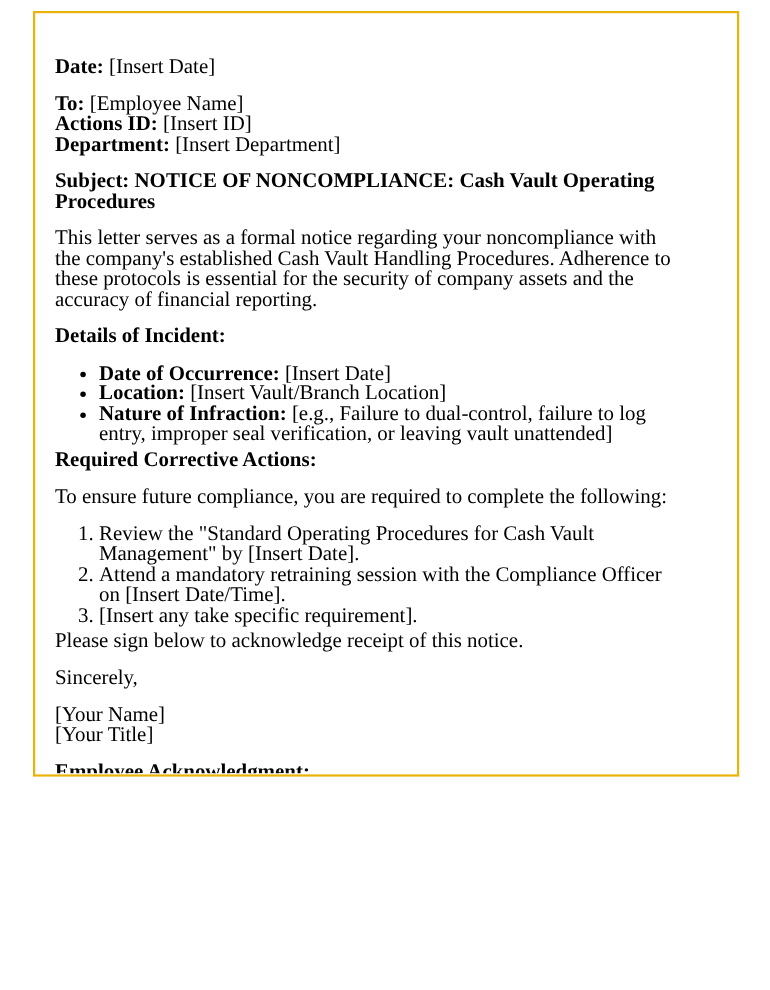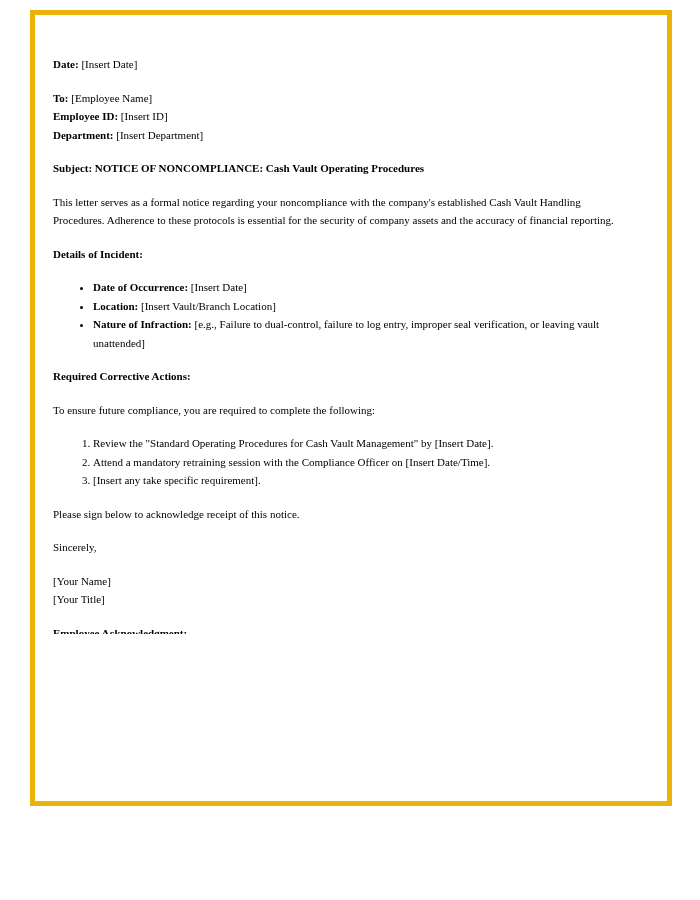--- a/index.html
+++ b/index.html
@@ -5,51 +5,51 @@
   * { margin: 0; padding: 0; box-sizing: border-box; }
   html, body {
     width: 700px; height: 900px;
     background: #ffffff;
     font-family: "Liberation Serif", serif;
     color: #000000;
   }
   .page {
     position: absolute;
     left: 30px; top: 10px;
-    width: 642px; height: 796px;
-    border: 5px solid #eab308;
+    width: 642px; height: 696px;
+    border: 2px solid #eab308;
     background: #ffffff;
     padding: 40px 49px 0 18px;
     overflow: hidden;
-    font-size: 11px;
+    font-size: 19px;
     line-height: 18.5px;
   }
   .block { margin: 0 0 15px 0; }
   .b { font-weight: bold; }
   ul.details, ol.actions {
-    margin: 15px 0;
+    margin: 5px 0;
     padding-left: 40px;
   }
   ul.details li, ol.actions li { margin: 0; }
   .clipped {
     height: 10px;
     overflow: hidden;
     margin-bottom: 0;
   }
 </style>
 </head>
 <body>
 
 <div class="page">
 
   <p class="block"><span class="b">Date:</span><span> [Insert Date]</span></p>
 
   <div class="block">
     <div><span class="b">To:</span><span> [Employee Name]</span></div>
-    <div><span class="b">Employee ID:</span><span> [Insert ID]</span></div>
+    <div><span class="b">Actions ID:</span><span> [Insert ID]</span></div>
     <div><span class="b">Department:</span><span> [Insert Department]</span></div>
   </div>
 
   <p class="block b">Subject: NOTICE OF NONCOMPLIANCE: Cash Vault Operating Procedures</p>
 
 
   <p class="block">This letter serves as a formal notice regarding your noncompliance with the company's established Cash Vault Handling Procedures. Adherence to these protocols is essential for the security of company assets and the accuracy of financial reporting.</p>
 
   <p class="block b">Details of Incident:</p>
 

